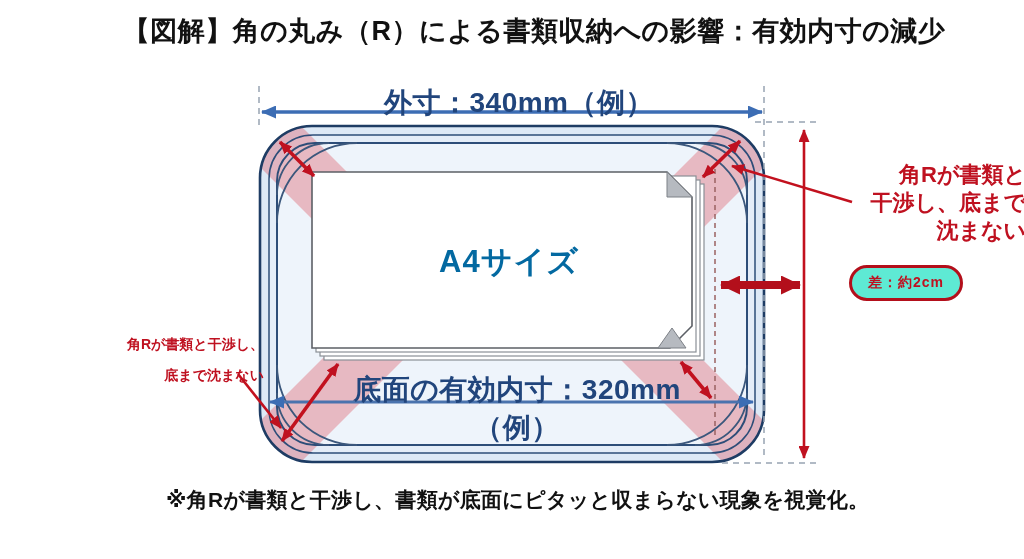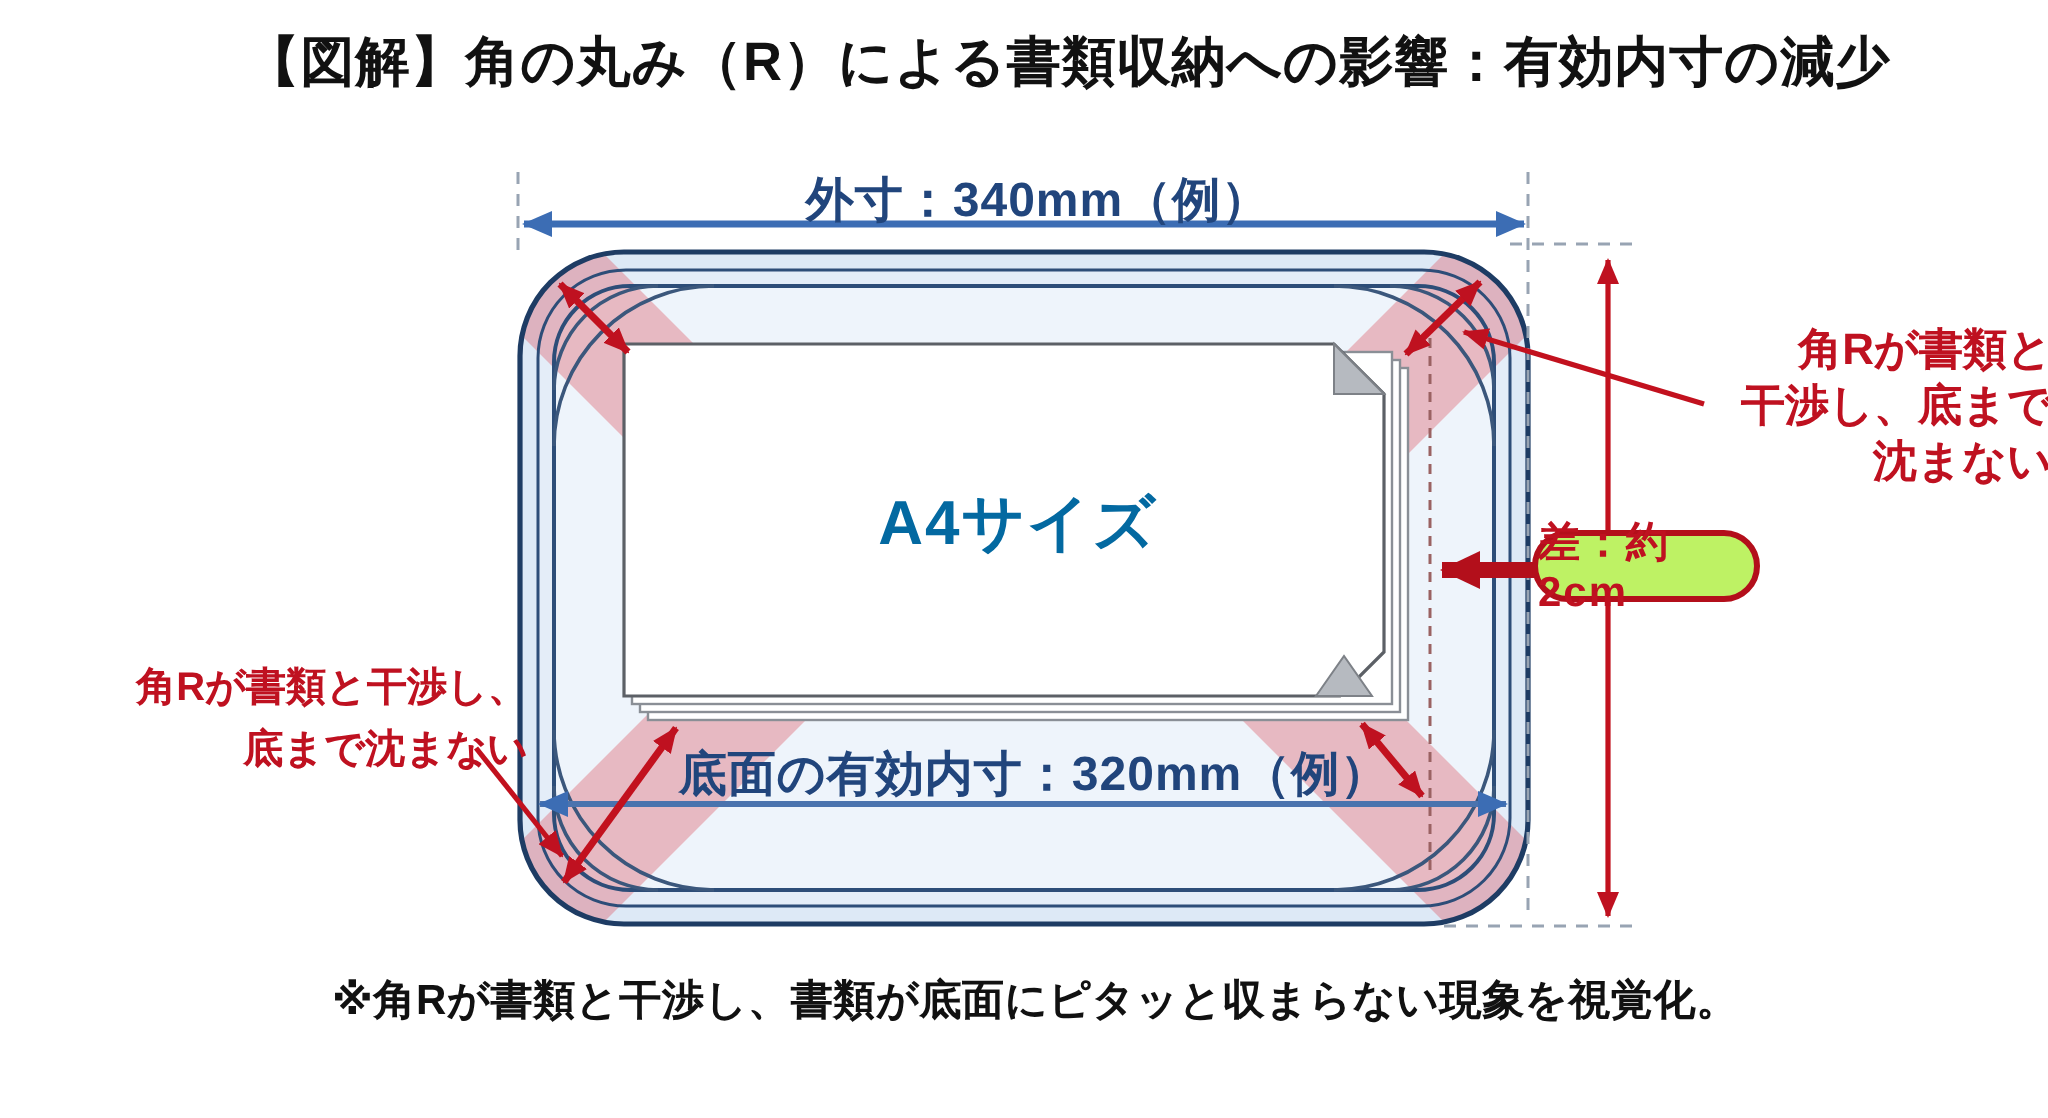--- a/index.html
+++ b/index.html
@@ -8,38 +8,38 @@
     font-family:"Liberation Sans","DejaVu Sans",sans-serif;
     margin-left:22px;
   }
   #stage svg{position:absolute;left:0;top:0;}
   .txt{position:absolute;white-space:pre-line;}
   .title{
     left:0;top:13px;width:1024px;text-align:center;
     font-size:27px;font-weight:bold;color:#111;letter-spacing:.5px;
   }
   .dim-label{
-    color:#21457c;font-size:24px;font-weight:bold;text-align:center;letter-spacing:.5px;
+    color:#21457c;font-size:28px;font-weight:bold;text-align:center;letter-spacing:.5px;
   }
   .dim-top{left:297px;top:84px;width:400px;}
   .dim-bottom{left:295px;top:371px;width:400px;}
   .a4-label{
     left:387px;top:241px;width:200px;text-align:center;
     font-size:31px;font-weight:bold;color:#0369a1;letter-spacing:1px;
   }
   .annotation{
     color:#bf1120;font-weight:bold;text-align:right;
   }
   .ann-right{left:798px;top:161px;width:206px;font-size:22px;line-height:28px;}
-  .ann-left{left:10px;top:329px;width:232px;font-size:20px;line-height:31px;}
+  .ann-left{left:10px;top:329px;width:232px;font-size:14px;line-height:31px;}
   .gap-badge{
-    position:absolute;left:744px;top:265px;width:108px;height:30px;
-    background:#bef264;border:3px solid #b30f1b;border-radius:20px;
+    position:absolute;left:827px;top:265px;width:108px;height:30px;
+    background:#5eead4;border:3px solid #b30f1b;border-radius:20px;
     display:flex;align-items:center;justify-content:center;
-    color:#bf1120;font-size:21px;font-weight:bold;letter-spacing:1px;
+    color:#bf1120;font-size:14px;font-weight:bold;letter-spacing:1px;
   }
   .footer-line{position:absolute;color:#111;font-size:21px;font-weight:bold;letter-spacing:.3px;}
   .footer-1{left:144px;top:486px;}
   .footer-2{left:177px;top:516px;}
 </style>
 </head>
 <body>
 
 <div id="stage">
 

